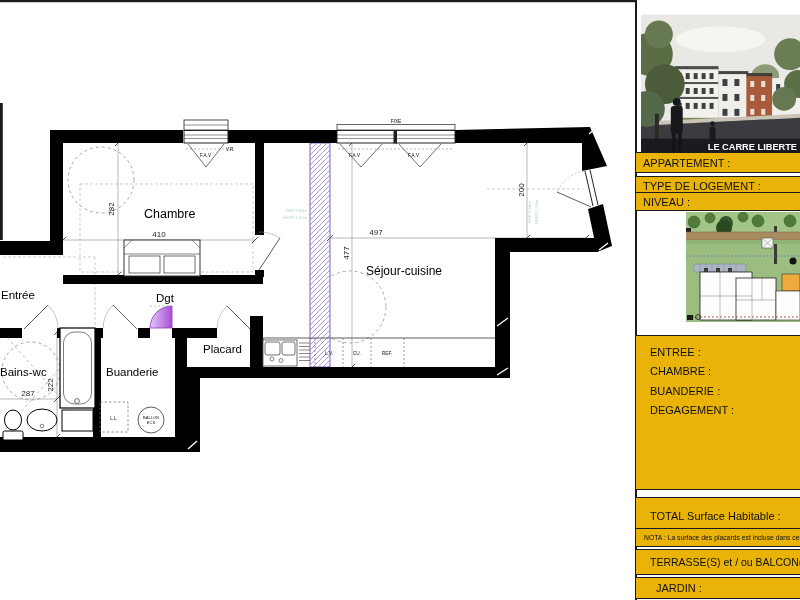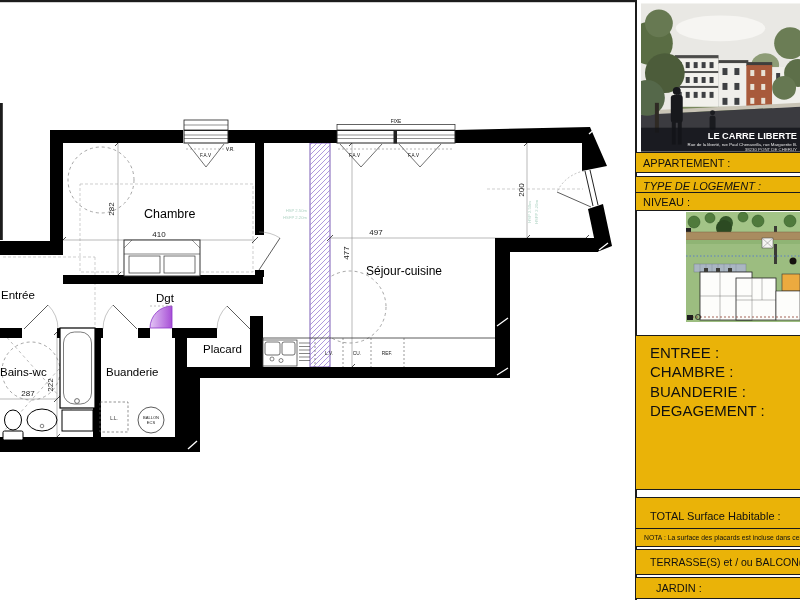--- a/index.html
+++ b/index.html
@@ -6,29 +6,29 @@
   #canvas{position:relative;width:800px;height:600px;background:#fff;overflow:hidden;
           font-family:"Liberation Sans",sans-serif;}
   svg text{font-family:"Liberation Sans",sans-serif;}
   .abs{position:absolute;}
   #divider{left:635px;top:0;width:2px;height:600px;background:#1b1b1b;}
   .sbox{left:635px;width:165px;background:#eab308;border:1px solid #1b1b1b;border-right:none;
         box-sizing:border-box;display:flex;align-items:center;overflow:hidden;
         color:#101010;white-space:nowrap;}
   .field-row{height:19px;font-size:11px;padding-left:7px;}
   #field-appartement{top:152px;height:21px;}
-  #field-type{top:176px;font-style:italic;}
+  #field-type{top:176px;}
   #field-niveau{top:192px;}
   #rooms-box{top:335px;height:155px;display:block;padding-top:7px;}
-  .room-item{font-size:15px;padding-left:14px;line-height:19.3px;color:#101010;}
+  .room-item{font-size:11px;padding-left:14px;line-height:19.3px;color:#101010;}
   #total-box{top:497px;height:37px;font-size:11px;padding-left:14px;}
   #nota-box{top:528px;height:19px;font-size:6.8px;padding-left:8px;}
   #terrasse-box{top:549px;height:26px;font-size:10.5px;padding-left:14px;}
   #jardin-box{top:577px;height:22px;font-size:11px;padding-left:20px;}
-  #photo-wrap{left:641px;top:3px;}
+  #photo-wrap{left:641px;top:14px;}
   #siteplan-wrap{left:686px;top:212px;}
 </style>
 </head>
 <body>
 
 <div id="canvas">
 
   <svg class="abs" style="left:0;top:0" width="636" height="600" viewBox="0 0 636 600">
     <defs>
       <pattern id="hatch" width="5" height="5" patternUnits="userSpaceOnUse">

